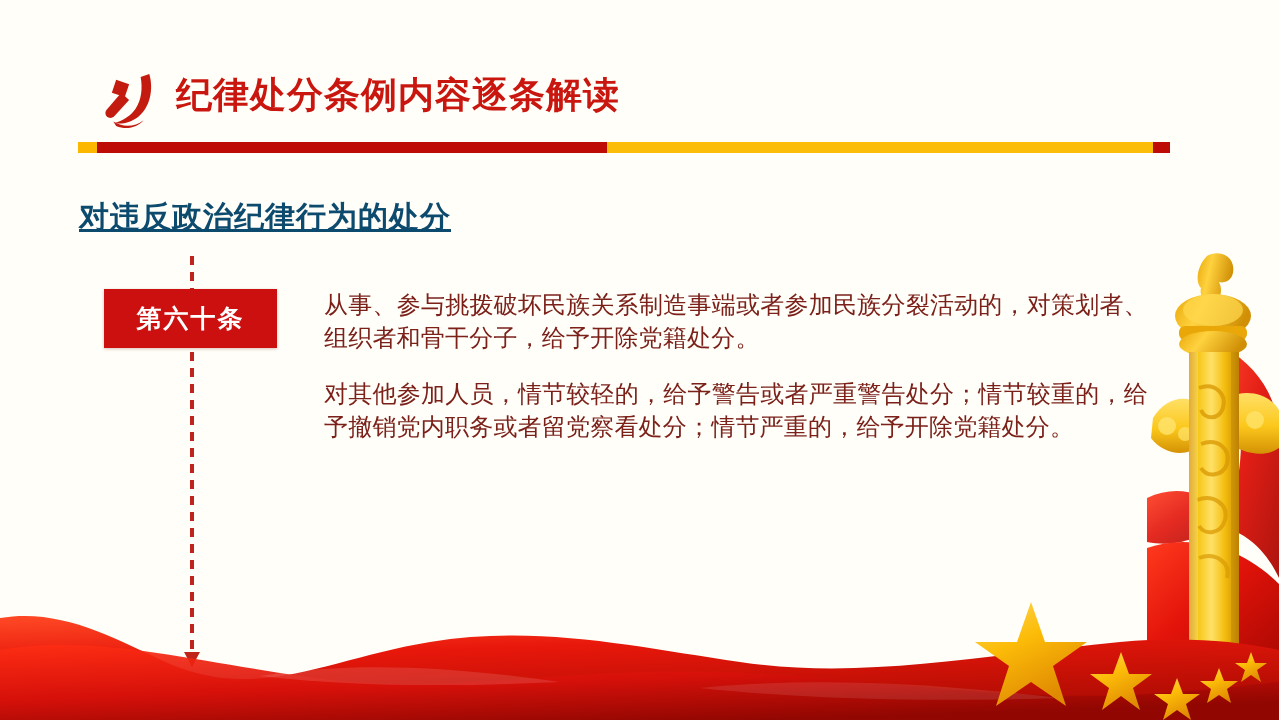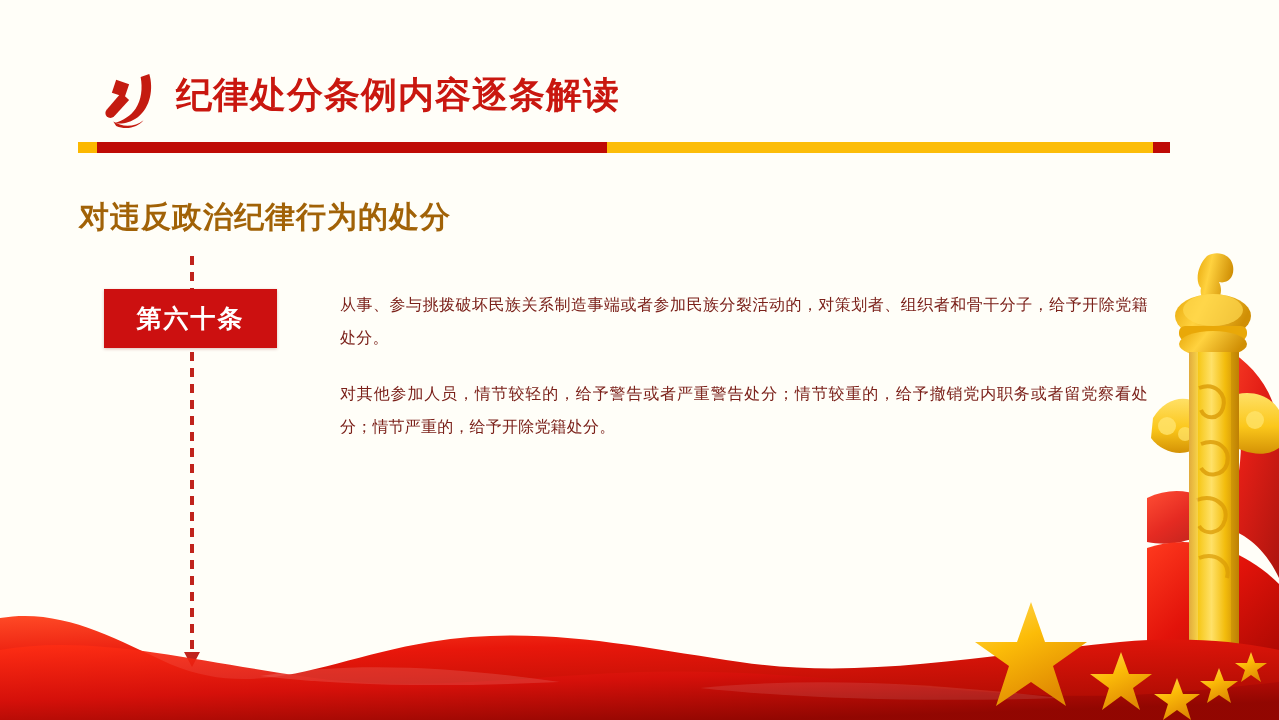--- a/index.html
+++ b/index.html
@@ -63,23 +63,24 @@
   .divider .seg-yellow-main  { flex: 1;      background: #fcbd09; }
   .divider .seg-red-end      { width: 17px;  background: #bf0b06; }
 
   
   .section-heading {
     position: absolute;
     left: 79px;
     top: 197px;
     font-size: 30px;
     font-weight: bold;
-    color: #a16207;
+    color: #0c4a6e;
     letter-spacing: 1px;
     white-space: nowrap;
+    text-decoration: underline;
   }
 
   
   .timeline {
     position: absolute;
     left: 190px;
     top: 256px;
     width: 4px;
     height: 400px;
     background-image: linear-gradient(to bottom, #c0231c 0, #c0231c 9px, rgba(0,0,0,0) 9px, rgba(0,0,0,0) 16px);
@@ -116,24 +117,24 @@
   }
 
   
   .body-text {
     position: absolute;
     left: 324px;
     top: 288px;
     width: 824px;
   }
   .para {
-    font-size: 16px;
+    font-size: 24px;
     line-height: 33px;
     color: #7b211a;
-    margin: 0 0 23px 16px;
+    margin: 0 0 23px 0;
     text-align: justify;
     letter-spacing: 0.2px;
   }
   .para:last-child { margin-bottom: 0; }
 
   
   .pillar-wrap {
     position: absolute;
     right: 0;
     top: 248px;

